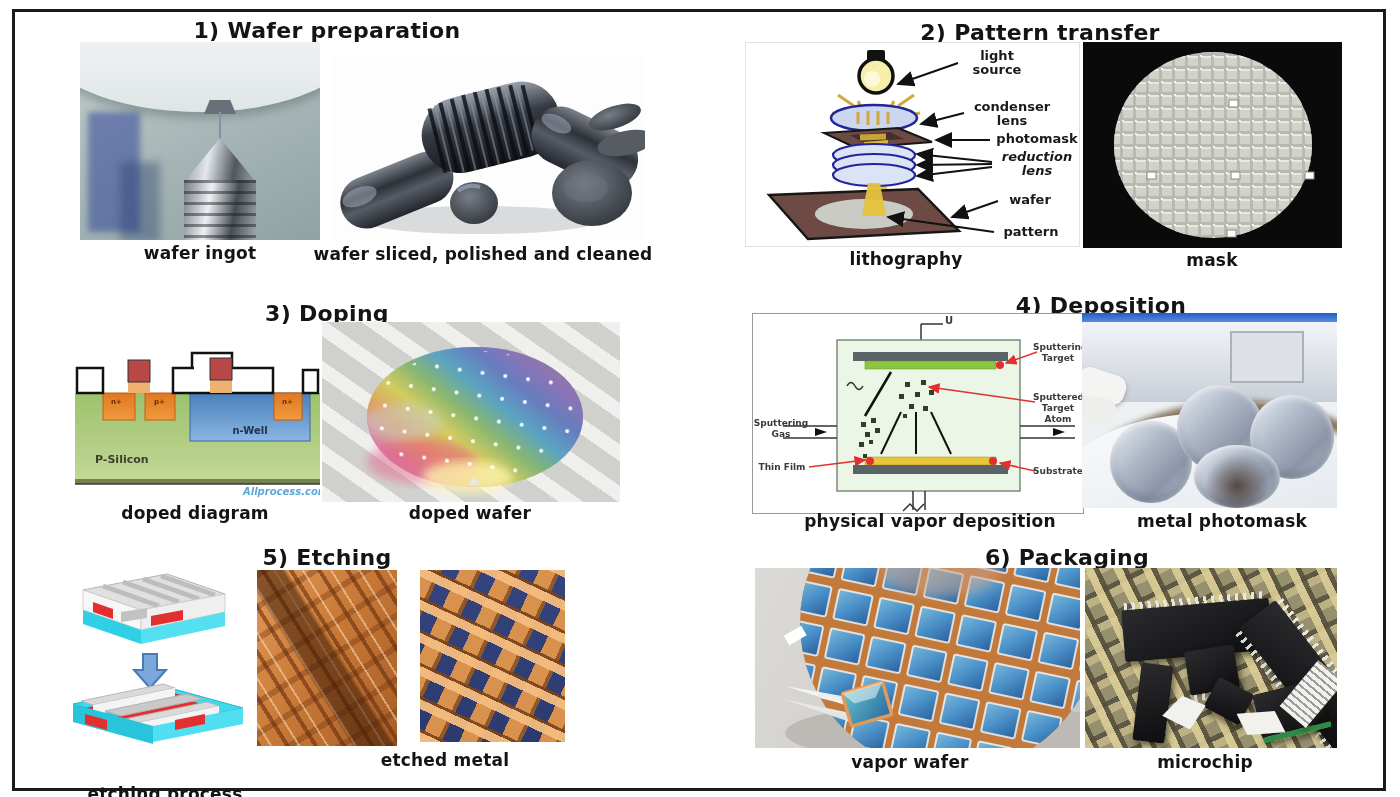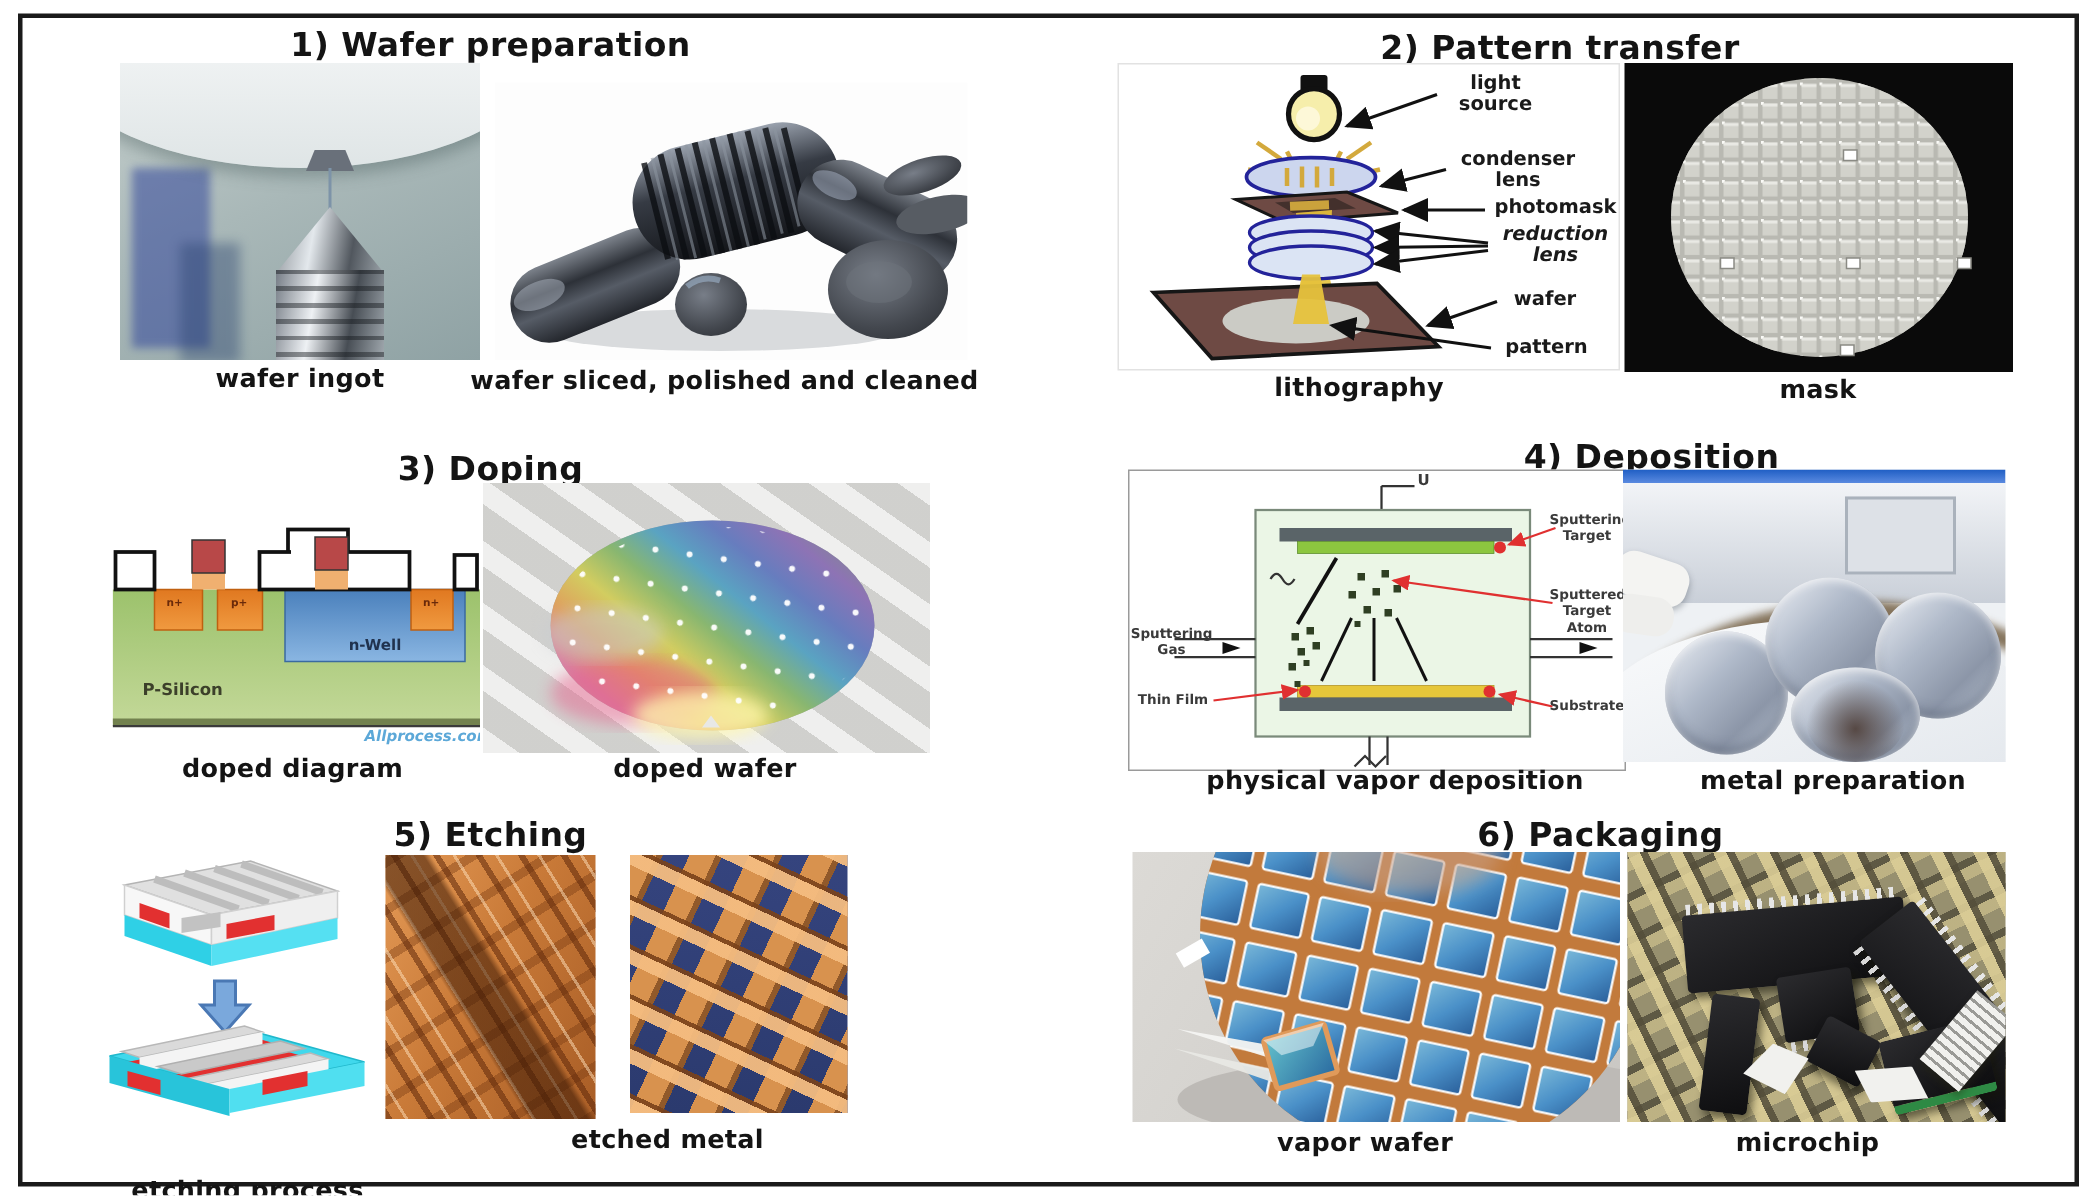--- a/index.html
+++ b/index.html
@@ -395,21 +395,21 @@
       <div class="abs wcirc" style="left:28px;top:108px;width:82px;height:82px;"></div>
       <div class="abs wcirc" style="left:95px;top:72px;width:86px;height:86px;"></div>
       <div class="abs wcirc" style="left:168px;top:82px;width:84px;height:84px;"></div>
       <div class="abs wcirc" style="left:112px;top:132px;width:86px;height:63px;"></div>
       <div class="abs dark" style="left:122px;top:140px;width:66px;height:55px;"></div>
       <div class="abs glove1"></div>
       <div class="abs glove2"></div>
     </div>
 
     <div class="caption" style="left:930px;top:511px;">physical vapor deposition</div>
-    <div class="caption" style="left:1222px;top:511px;">metal preparation</div>
+    <div class="caption" style="left:1222px;top:511px;">metal photomask</div>
   </div>
 
   <div>
     <div class="title" style="left:327px;top:545px;">5) Etching</div>
 
     <div class="fig" style="left:55px;top:568px;width:195px;height:180px;background:#fff;">
       <svg width="195" height="180">
 
         <polygon points="28,22 112,6 170,26 86,42" fill="#e0e0e0" stroke="#b4b4b4"></polygon>
         <g stroke="#bdbdbd" stroke-width="5">

